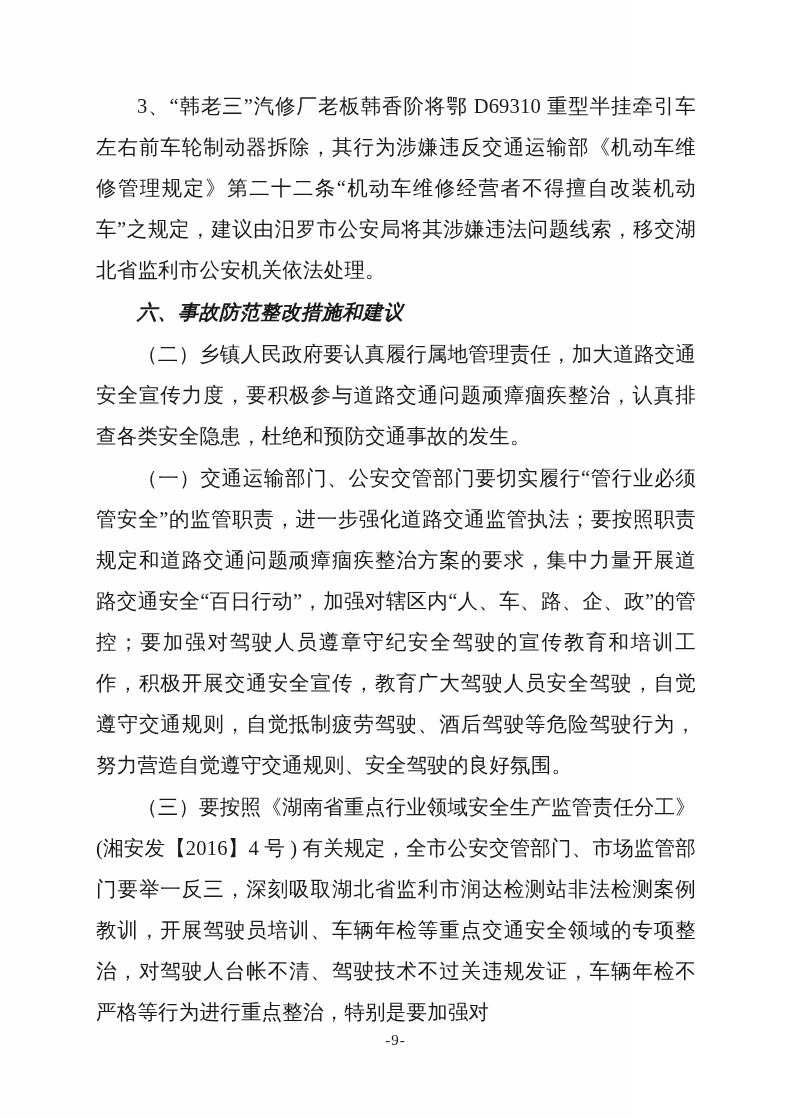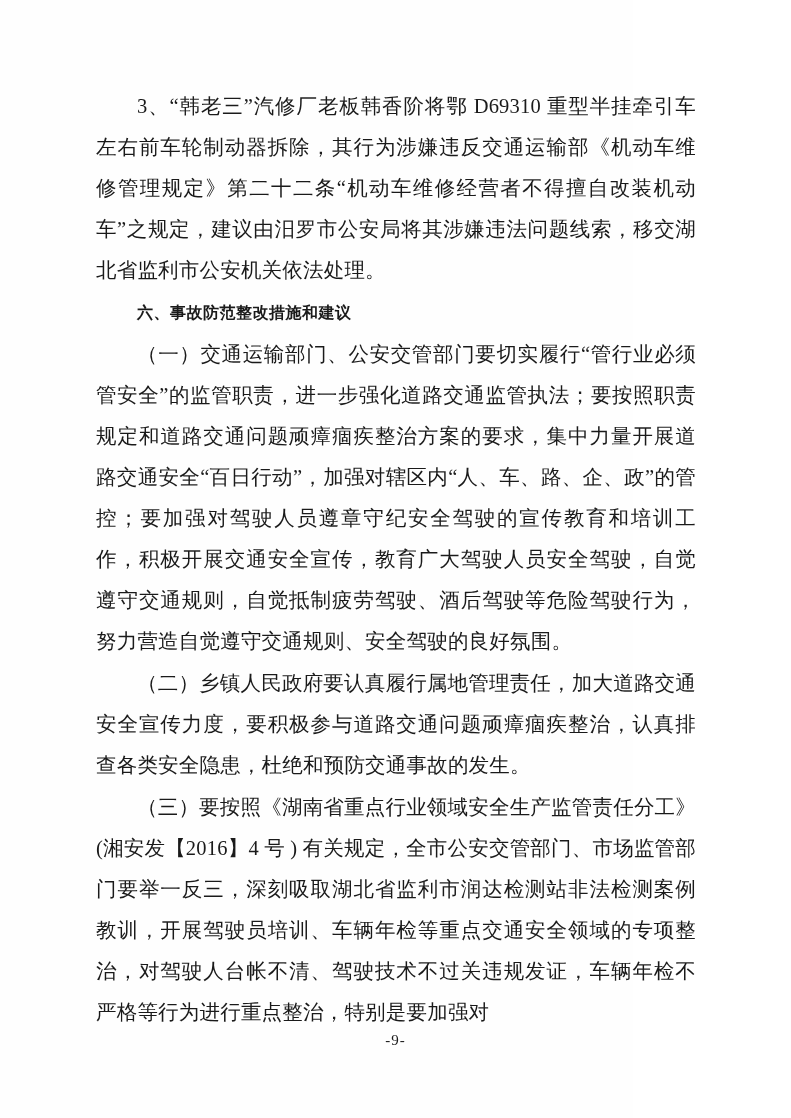--- a/index.html
+++ b/index.html
@@ -33,43 +33,44 @@
     margin: 0 0 1px 0;
     font-size: 20.5px;
     line-height: 41px;
     text-align: justify;
     text-justify: inter-ideograph;
     letter-spacing: 0.2px;
     text-indent: 41px;
   }
   p.heading {
     margin: 0 0 1px 0;
-    font-size: 16px;
+    font-size: 20px;
     line-height: 41px;
     font-weight: bold;
     text-indent: 41px;
     letter-spacing: 0.5px;
+    font-style: italic;
   }
   .footer {
     position: absolute;
     left: 0;
     top: 1032px;
     width: 791px;
     text-align: center;
     font-size: 15px;
     font-family: "Liberation Serif", "DejaVu Serif", serif;
     color: #1a1a1a;
     letter-spacing: 1px;
   }
 </style>
 </head>
 <body>
 
 <div class="page">
   <div class="content">
     <p class="para">3、“韩老三”汽修厂老板韩香阶将鄂 D69310 重型半挂牵引车左右前车轮制动器拆除，其行为涉嫌违反交通运输部《机动车维修管理规定》第二十二条“机动车维修经营者不得擅自改装机动车”之规定，建议由汨罗市公安局将其涉嫌违法问题线索，移交湖北省监利市公安机关依法处理。</p>
     <p class="heading">六、事故防范整改措施和建议</p>
+    <p class="para">（二）乡镇人民政府要认真履行属地管理责任，加大道路交通安全宣传力度，要积极参与道路交通问题顽瘴痼疾整治，认真排查各类安全隐患，杜绝和预防交通事故的发生。</p>
     <p class="para">（一）交通运输部门、公安交管部门要切实履行“管行业必须管安全”的监管职责，进一步强化道路交通监管执法；要按照职责规定和道路交通问题顽瘴痼疾整治方案的要求，集中力量开展道路交通安全“百日行动”，加强对辖区内“人、车、路、企、政”的管控；要加强对驾驶人员遵章守纪安全驾驶的宣传教育和培训工作，积极开展交通安全宣传，教育广大驾驶人员安全驾驶，自觉遵守交通规则，自觉抵制疲劳驾驶、酒后驾驶等危险驾驶行为，努力营造自觉遵守交通规则、安全驾驶的良好氛围。</p>
-    <p class="para">（二）乡镇人民政府要认真履行属地管理责任，加大道路交通安全宣传力度，要积极参与道路交通问题顽瘴痼疾整治，认真排查各类安全隐患，杜绝和预防交通事故的发生。</p>
     <p class="para">（三）要按照《湖南省重点行业领域安全生产监管责任分工》(湘安发【2016】4 号 ) 有关规定，全市公安交管部门、市场监管部门要举一反三，深刻吸取湖北省监利市润达检测站非法检测案例教训，开展驾驶员培训、车辆年检等重点交通安全领域的专项整治，对驾驶人台帐不清、驾驶技术不过关违规发证，车辆年检不严格等行为进行重点整治，特别是要加强对</p>
   </div>
   <div class="footer">-9-</div>
 </div>
 
 </body></html>

